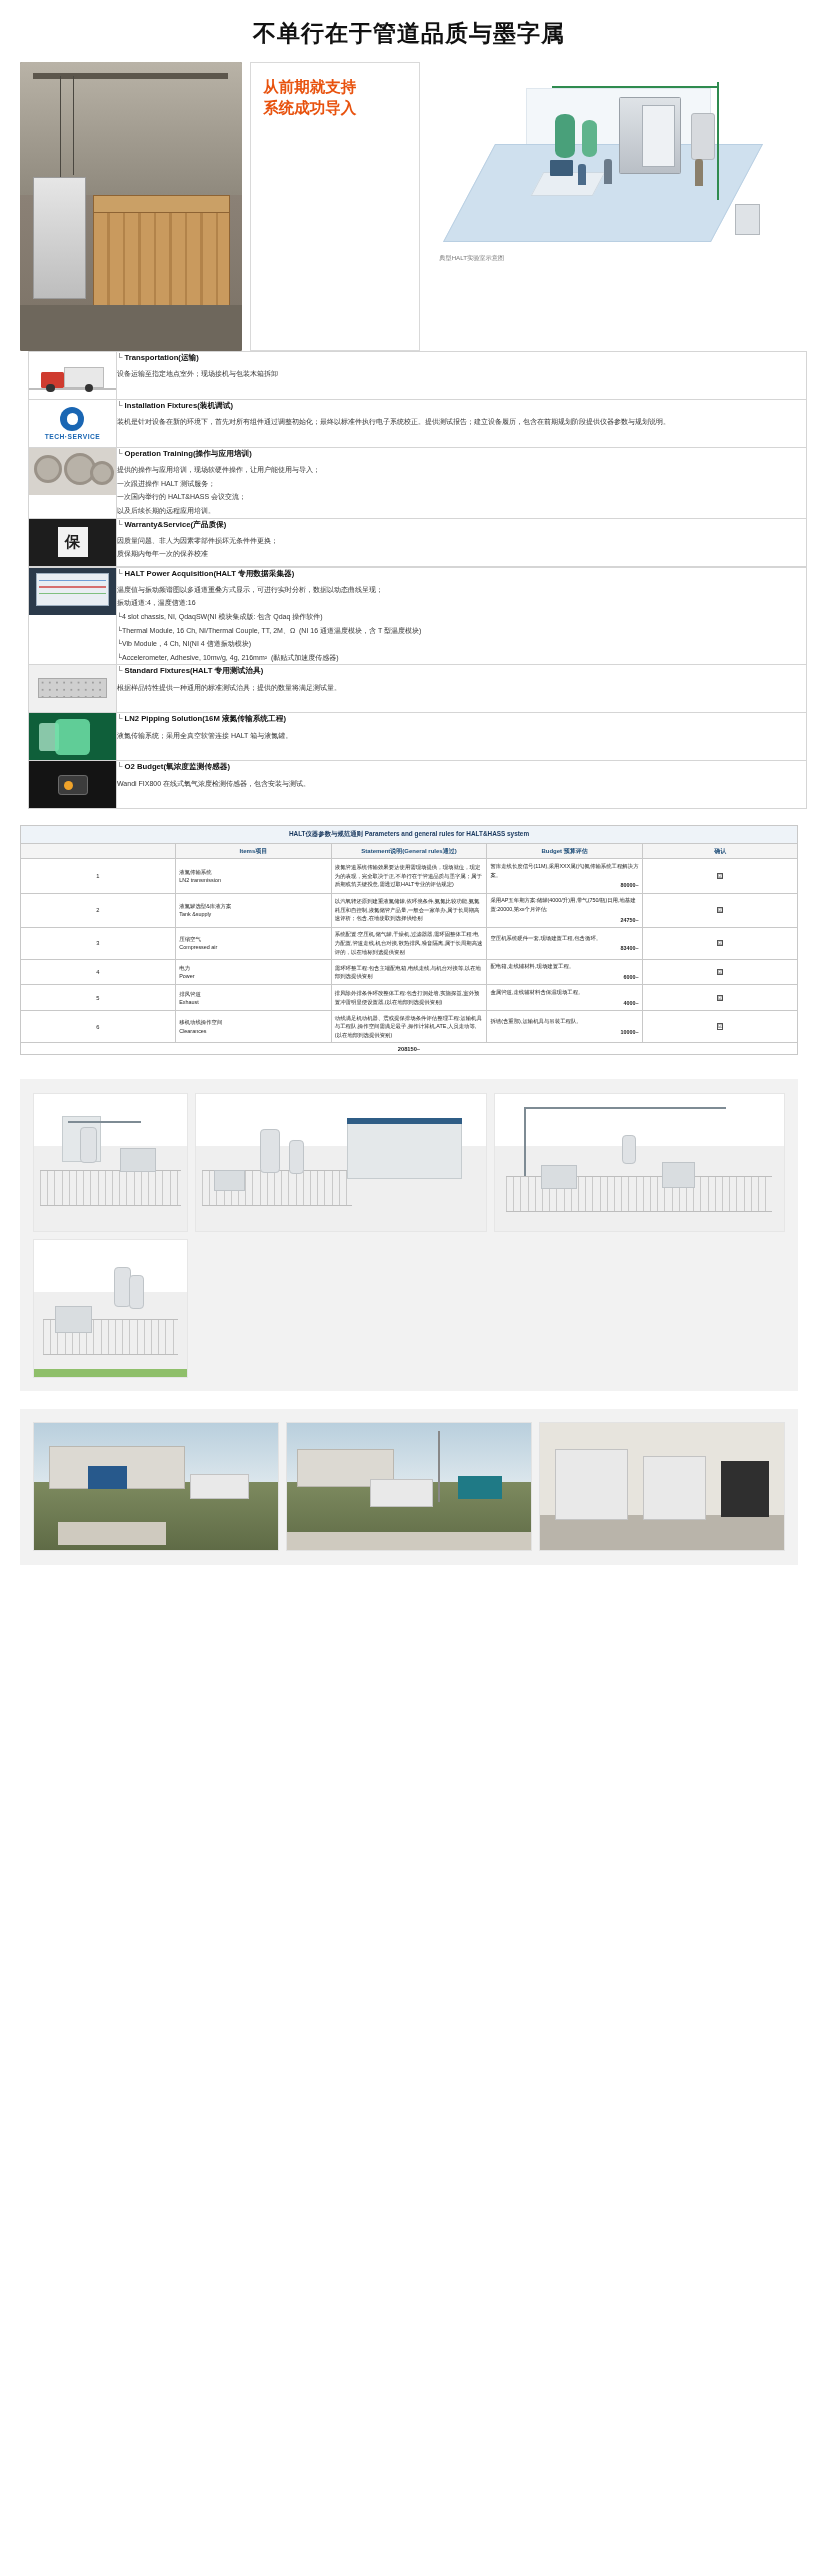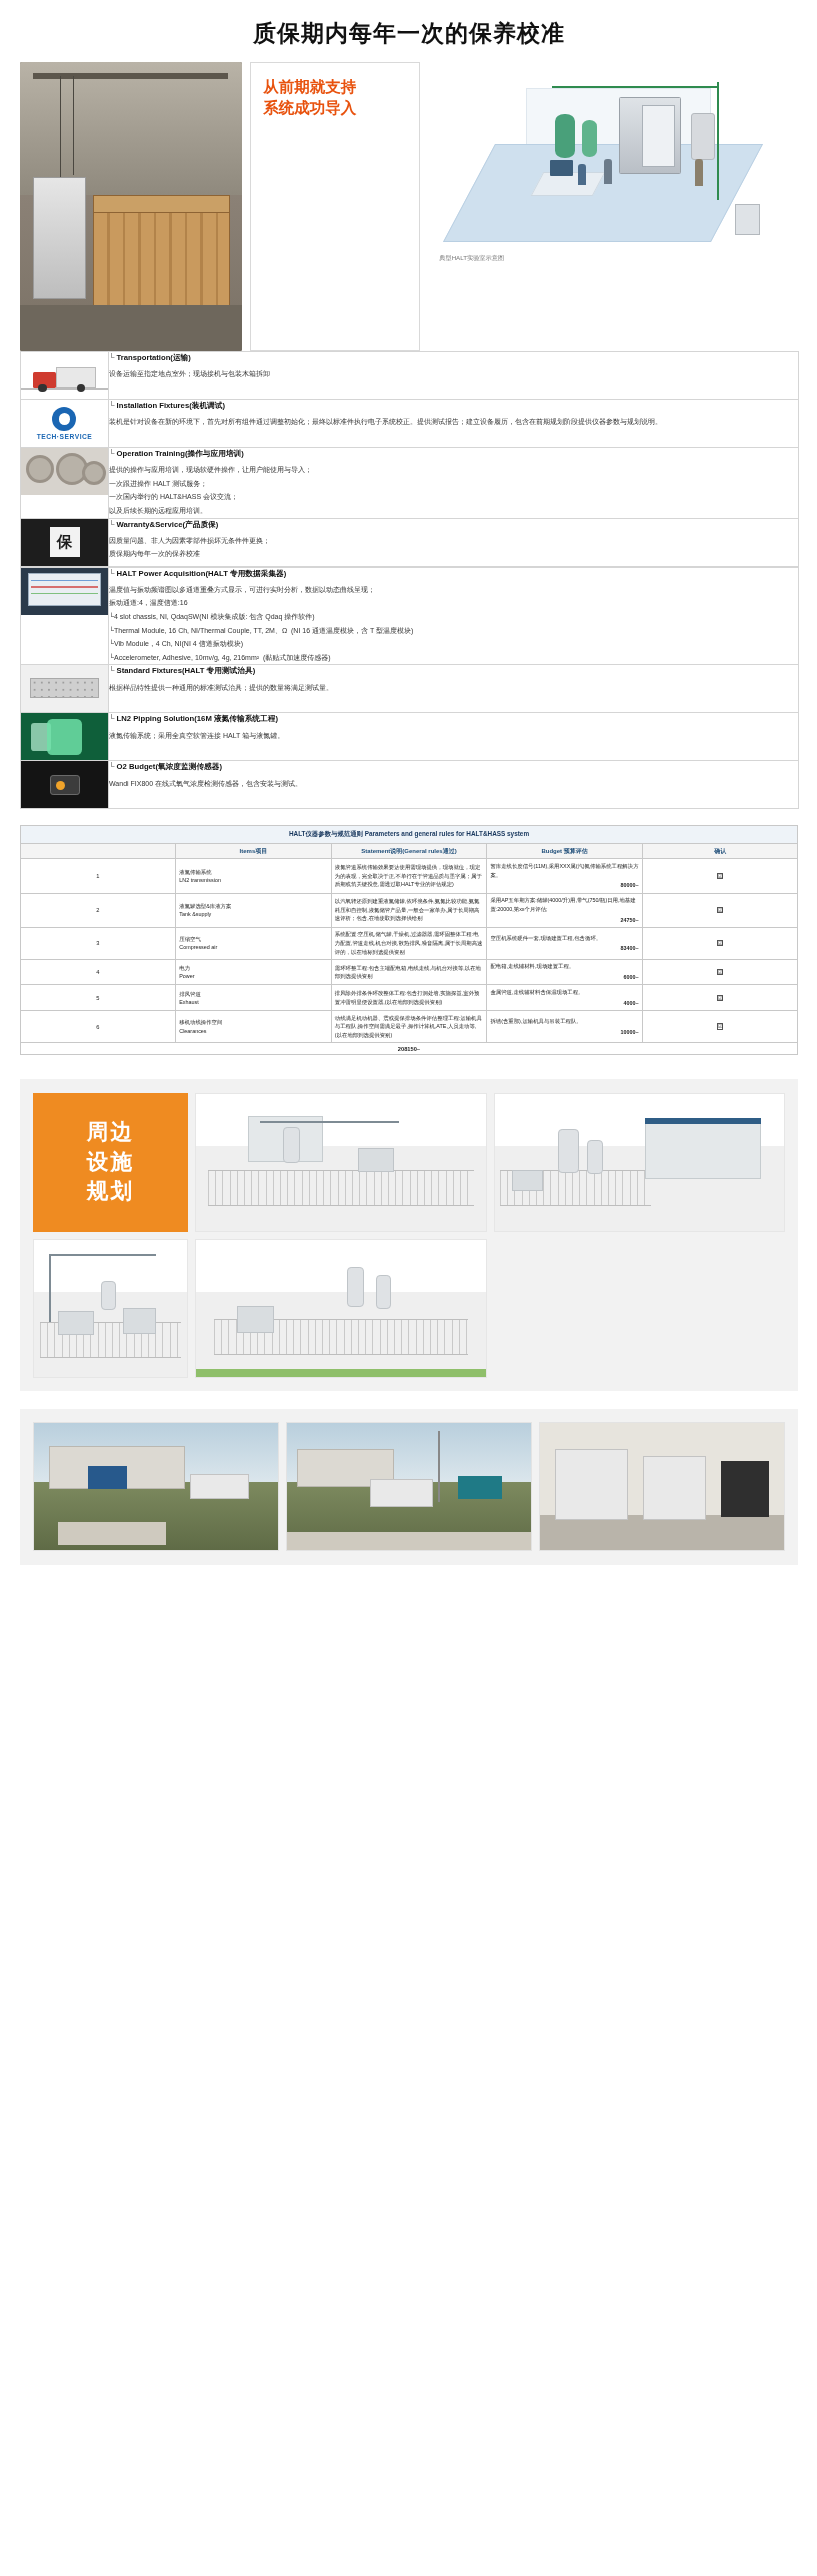--- a/index.html
+++ b/index.html
@@ -113,21 +113,21 @@
     border: 0.5px solid #cfcfcf;
     font-size: 7.7px;
     font-weight: bold;
     padding: 4.6px 6.2px;
     color: #222;
   }
 
   
   table.svc {
     width: calc(100% - 39px);
-    margin: 0 20px;
+    margin: 0 28px;
     border-collapse: collapse;
     table-layout: fixed;
   }
   table.svc td {
     border: 0.5px solid #d5d5d5;
     vertical-align: top;
     padding: 0;
   }
   td.svc-img { width: 88px; height: auto; padding: 0; background:#fff; }
   .thumb { width: 100%; height: 100%; min-height: 47px; position: relative; overflow: hidden; }
@@ -232,21 +232,21 @@
   .p-dark { position:absolute; background:#2f2f2f; }
   .p-teal { position:absolute; background:#1f7a86; }
   .p-wall { position:absolute; background:#e7e4dd; }
   .p-floor { position:absolute; background:#b9b4aa; }
 </style>
 </head>
 <body>
 
 <div class="page">
 
-  <div class="doc-title">质保期内每年一次的保养校准</div>
+  <div class="doc-title">不单行在于管道品质与墨字属</div>
 
   <div class="hero">
 
     <div class="hero-photo">
       <div class="ph-sky"></div>
       <div class="ph-wall"></div>
       <div class="ph-beam"></div>
       <div class="ph-chain"></div>
       <div class="ph-chain2"></div>
       <div class="ph-cab"></div>
@@ -503,23 +503,20 @@
       </tr>
       <tr class="total-row">
         <td colspan="5">208150~</td>
       </tr>
     </tbody>
       </table>
   </div>
 
   <div class="gal1">
     <div class="gal1-grid">
-      <div class="badge-box" style="white-space:pre-wrap">周边
-设施
-规划</div>
 
       <div class="render">
         <div class="r-ground"></div>
         <div class="r-fence"></div>
         <div class="r-bld" style="left:18%; top:16%; width:26%; height:34%;"></div>
         <div class="r-tank" style="left:30%; top:24%; width:17.5px; height:36px;"></div>
         <div class="r-unit" style="left:56%; top:40%; width:36px; height:24px;"></div>
         <div class="r-pipe" style="left:22%; top:20%; width:48%; height:2.1px;"></div>
       </div>
 

